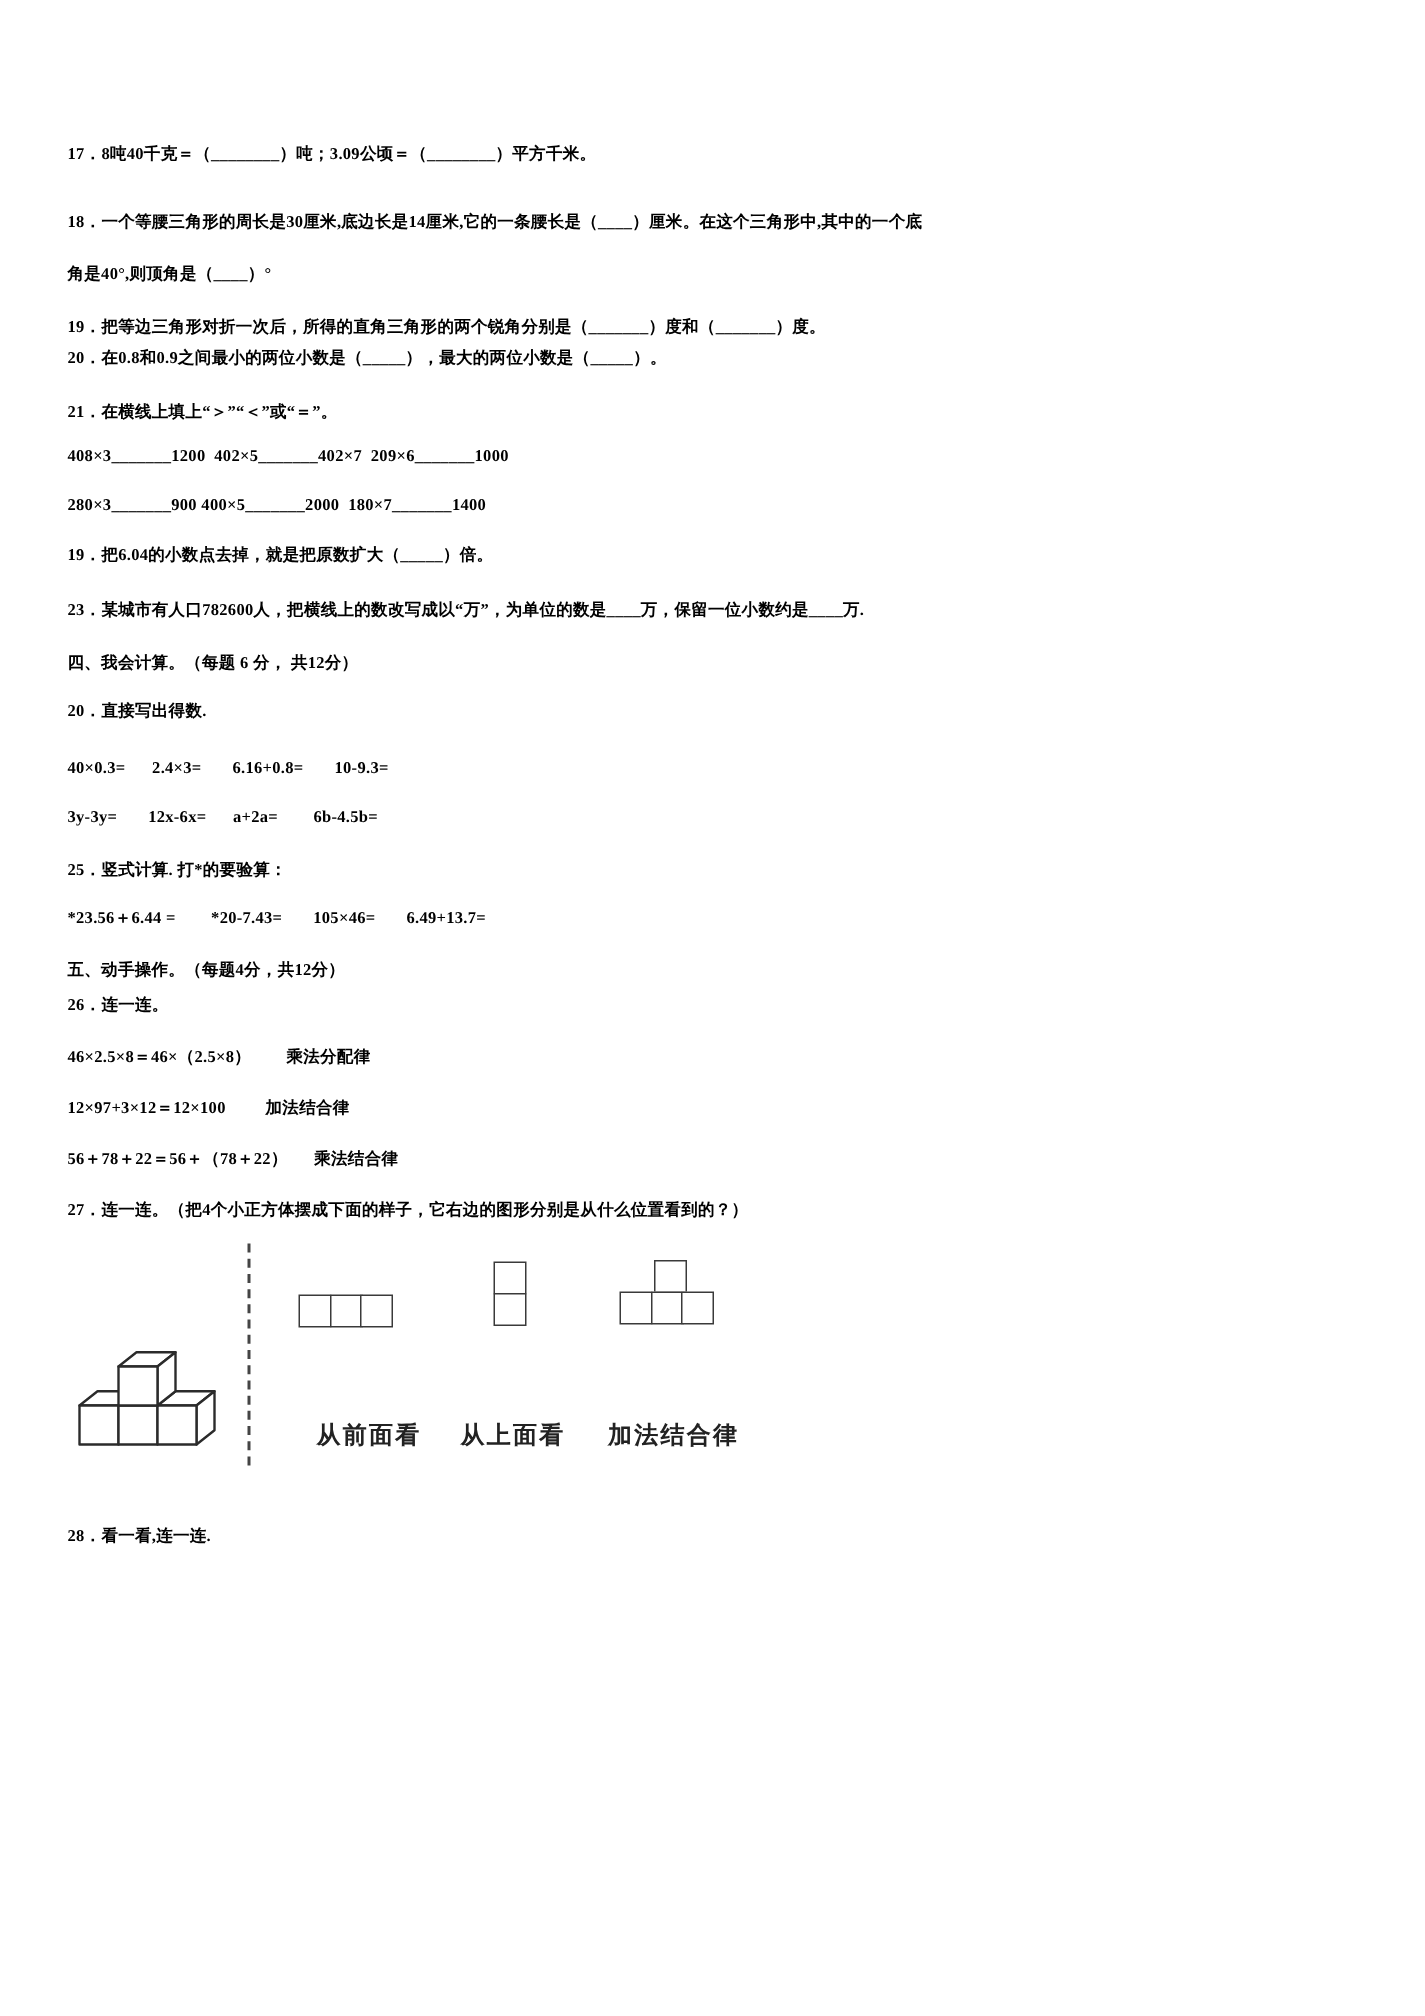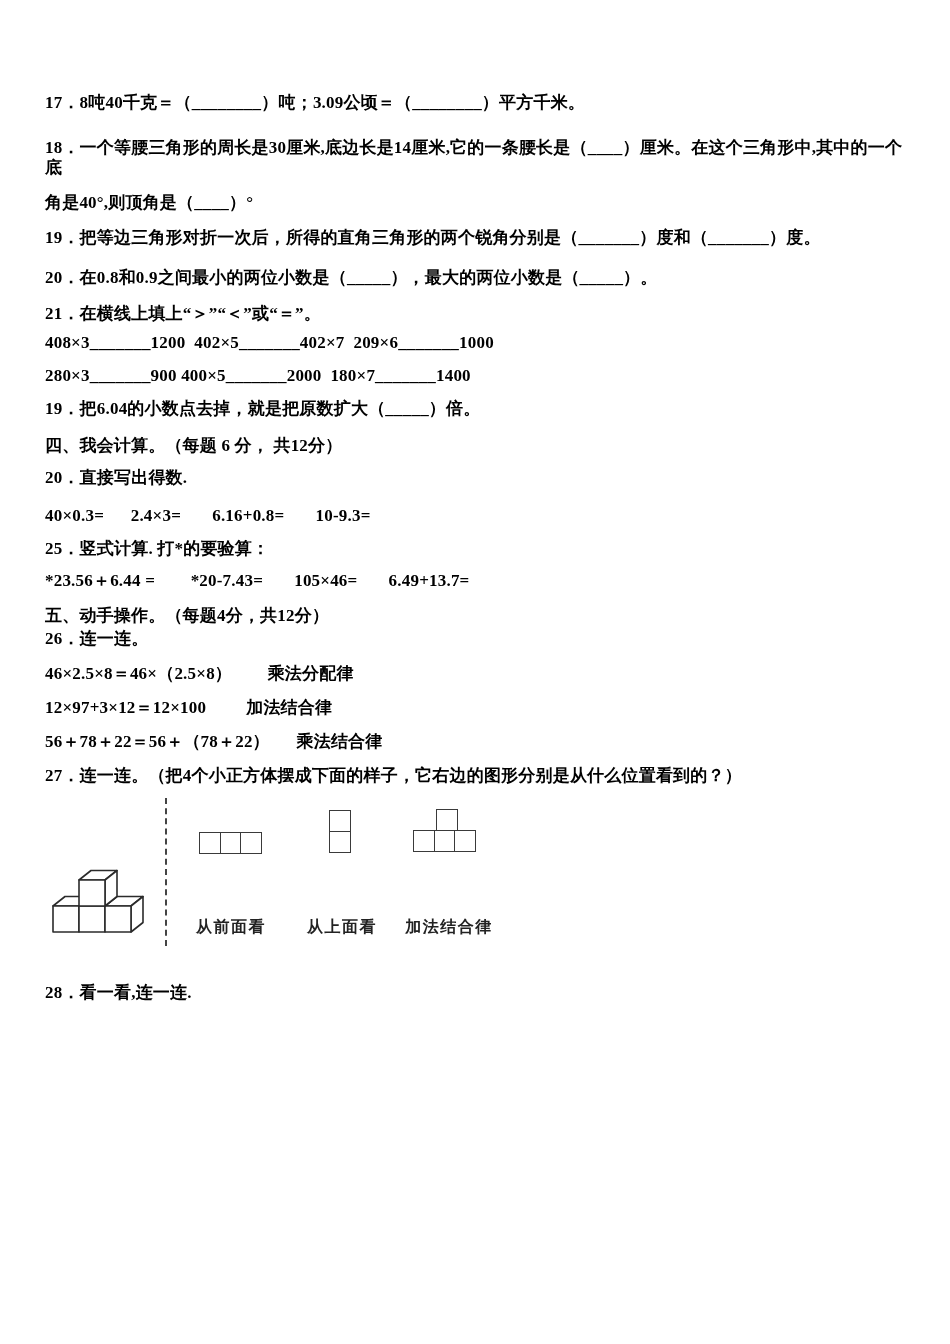--- a/index.html
+++ b/index.html
@@ -15,21 +15,21 @@
   }
   .page {
     position: relative;
     width: 950px;
     min-height: 1344px;
     padding: 93px 40px 0 45px;
     box-sizing: border-box;
     background: #ffffff;
   }
   .line {
-    font-size: 17px;
+    font-size: 11px;
     line-height: 20px;
     font-weight: bold;
     white-space: pre-wrap;
     letter-spacing: 0.2px;
   }
   
   .figure {
     position: relative;
     height: 157px;
     margin-bottom: 30px;
@@ -70,29 +70,31 @@
   }
 </style>
 </head>
 <body>
 
 <div class="page">
 
   <div class="line" style="margin-bottom:25px">17．8吨40千克＝（________）吨；3.09公顷＝（________）平方千米。</div>
   <div class="line" style="margin-bottom:15px">18．一个等腰三角形的周长是30厘米,底边长是14厘米,它的一条腰长是（____）厘米。在这个三角形中,其中的一个底</div>
   <div class="line" style="margin-bottom:15px">角是40°,则顶角是（____）°</div>
-  <div class="line" style="margin-bottom:20px">19．把等边三角形对折一次后，所得的直角三角形的两个锐角分别是（_______）度和（_______）度。</div>
+  <div class="line" style="margin-bottom:1px">19．把等边三角形对折一次后，所得的直角三角形的两个锐角分别是（_______）度和（_______）度。</div>
   <div class="line" style="margin-bottom:16px">20．在0.8和0.9之间最小的两位小数是（_____），最大的两位小数是（_____）。</div>
   <div class="line" style="margin-bottom:9px">21．在横线上填上“＞”“＜”或“＝”。</div>
   <div class="line" style="margin-bottom:13px">408×3_______1200  402×5_______402×7  209×6_______1000</div>
   <div class="line" style="margin-bottom:13px">280×3_______900 400×5_______2000  180×7_______1400</div>
   <div class="line" style="margin-bottom:17px">19．把6.04的小数点去掉，就是把原数扩大（_____）倍。</div>
+  <div class="line" style="margin-bottom:15px">23．某城市有人口782600人，把横线上的数改写成以“万”，为单位的数是____万，保留一位小数约是____万.</div>
   <div class="line" style="margin-bottom:12px">四、我会计算。（每题 6 分， 共12分）</div>
   <div class="line" style="margin-bottom:18px">20．直接写出得数.</div>
   <div class="line" style="margin-bottom:13px">40×0.3=      2.4×3=       6.16+0.8=       10-9.3=</div>
+  <div class="line" style="margin-bottom:15px">3y-3y=       12x-6x=      a+2a=        6b-4.5b=</div>
   <div class="line" style="margin-bottom:12px">25．竖式计算. 打*的要验算：</div>
   <div class="line" style="margin-bottom:15px">*23.56＋6.44 =        *20-7.43=       105×46=       6.49+13.7=</div>
   <div class="line" style="margin-bottom:3px">五、动手操作。（每题4分，共12分）</div>
   <div class="line" style="margin-bottom:15px">26．连一连。</div>
   <div class="line" style="margin-bottom:14px">46×2.5×8＝46×（2.5×8）        乘法分配律</div>
   <div class="line" style="margin-bottom:14px">12×97+3×12＝12×100         加法结合律</div>
   <div class="line" style="margin-bottom:14px">56＋78＋22＝56＋（78＋22）      乘法结合律</div>
   <div class="line" style="margin-bottom:10px">27．连一连。（把4个小正方体摆成下面的样子，它右边的图形分别是从什么位置看到的？）</div>
 
   <div class="figure">
@@ -119,20 +121,20 @@
     <div class="sq" style="left:195px; top:36px"></div>
 
     <div class="sq" style="left:284px; top:14px"></div>
     <div class="sq" style="left:284px; top:34.5px"></div>
 
     <div class="sq" style="left:391px; top:13px"></div>
     <div class="sq" style="left:368px; top:33.5px"></div>
     <div class="sq" style="left:388.5px; top:33.5px"></div>
     <div class="sq" style="left:409px; top:33.5px"></div>
 
-    <div class="view-label" style="left:186px">从前面看</div>
+    <div class="view-label" style="left:201px">从前面看</div>
     <div class="view-label" style="left:297px">从上面看</div>
     <div class="view-label" style="left:404px">加法结合律</div>
   </div>
 
   <div class="line">28．看一看,连一连.</div>
 
 </div>
 
 </body></html>

